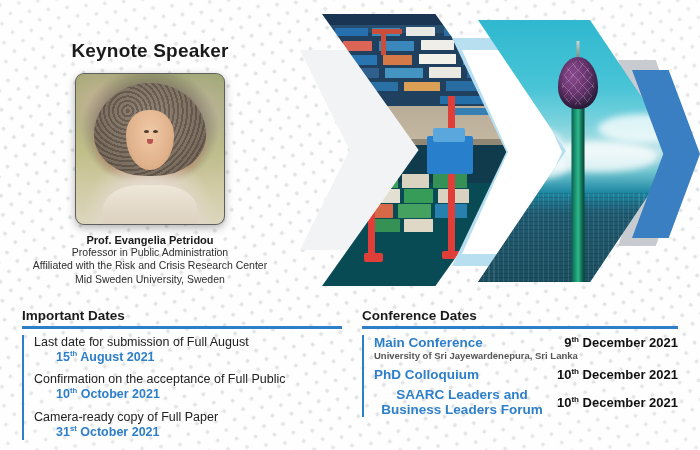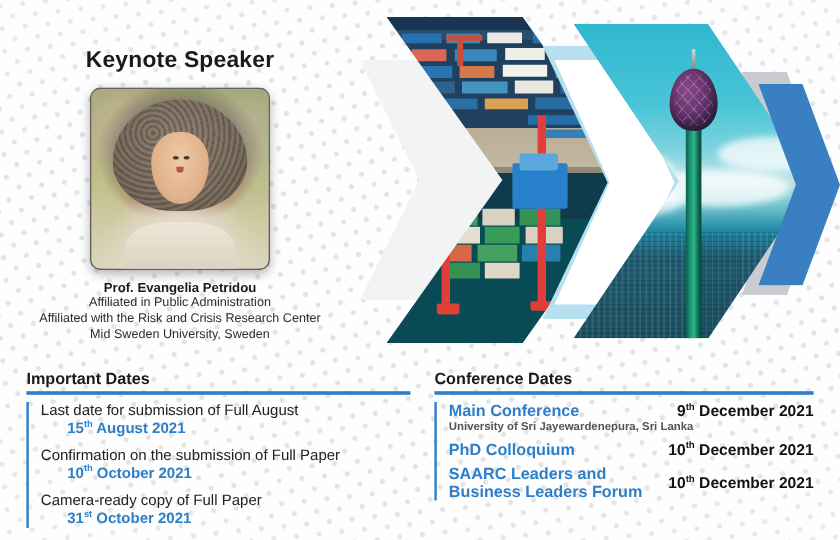--- a/index.html
+++ b/index.html
@@ -248,20 +248,21 @@
     font-size:12.5px;font-weight:bold;color:#2e7fc9;
     margin-left:22px;line-height:1.25;
   }
   sup{font-size:.62em;vertical-align:super;line-height:0;}
 
   .conf-item{margin-bottom:5px;}
   .conf-item:last-child{margin-bottom:16px;}
   .conf-row{
     display:flex;align-items:center;justify-content:space-between;
     gap:6px;
+    text-align:center;
   }
   .conf-name{
     font-size:13.5px;font-weight:bold;color:#2e7fc9;line-height:1.12;
   }
   .conf-date{
     font-size:13px;font-weight:bold;color:#111;white-space:nowrap;
   }
   .conf-venue{
     font-size:9.5px;color:#555;margin-top:0px;line-height:1.25;font-weight:bold;
   }
@@ -358,37 +359,37 @@
         <div class="face">
           <div class="eye l"></div>
           <div class="eye r"></div>
           <div class="smile"></div>
         </div>
         <div class="shirt"></div>
       </div>
     </div>
 
     <div class="speaker-name">Prof. Evangelia Petridou</div>
-    <div class="speaker-line">Affiliated in Public Administration</div>
+    <div class="speaker-line">Professor in Public Administration</div>
     <div class="speaker-line">Affiliated with the Risk and Crisis Research Center</div>
     <div class="speaker-line">Mid Sweden University, Sweden</div>
   </div>
 
   <div class="col col-left">
     <div class="sec-title">Important Dates</div>
     <div class="sec-rule"></div>
     <div class="sec-body">
 
       <div class="date-item">
         <div class="di-label">Last date for submission of Full August</div>
         <div class="di-date"><span>15</span><sup>th</sup><span> August 2021</span></div>
       </div>
 
       <div class="date-item">
-        <div class="di-label">Confirmation on the submission of Full Paper</div>
+        <div class="di-label">Confirmation on the acceptance of Full Public</div>
         <div class="di-date"><span>10</span><sup>th</sup><span> October 2021</span></div>
       </div>
 
       <div class="date-item">
         <div class="di-label">Camera-ready copy of Full Paper</div>
         <div class="di-date"><span>31</span><sup>st</sup><span> October 2021</span></div>
       </div>
 
     </div>
   </div>

